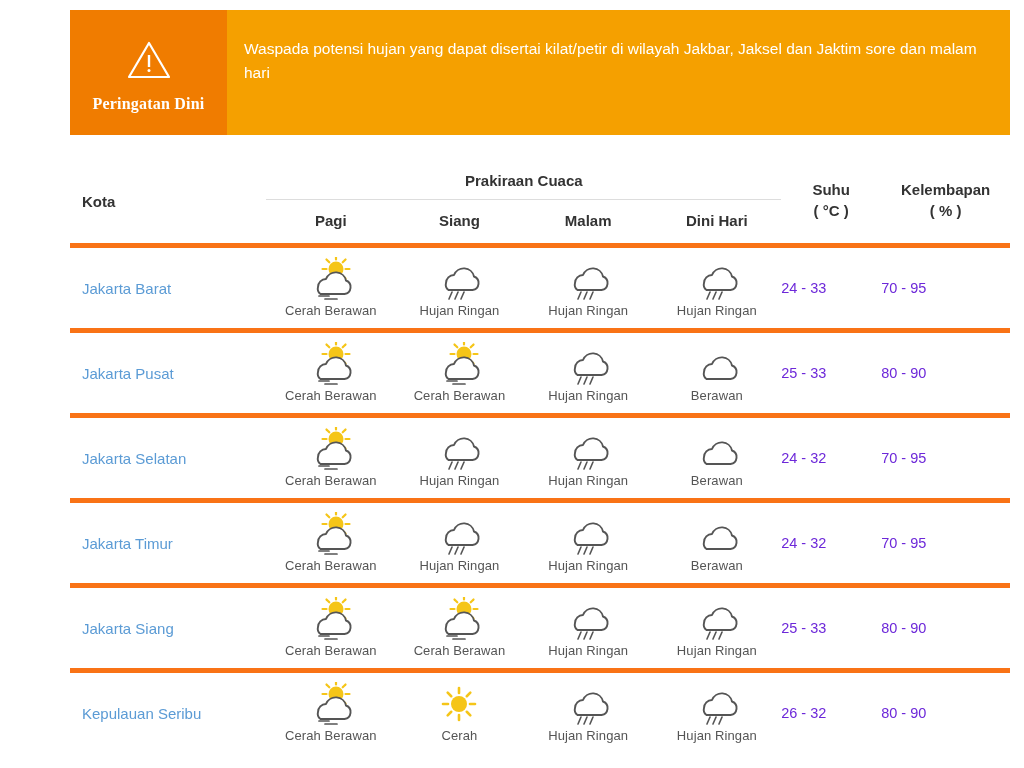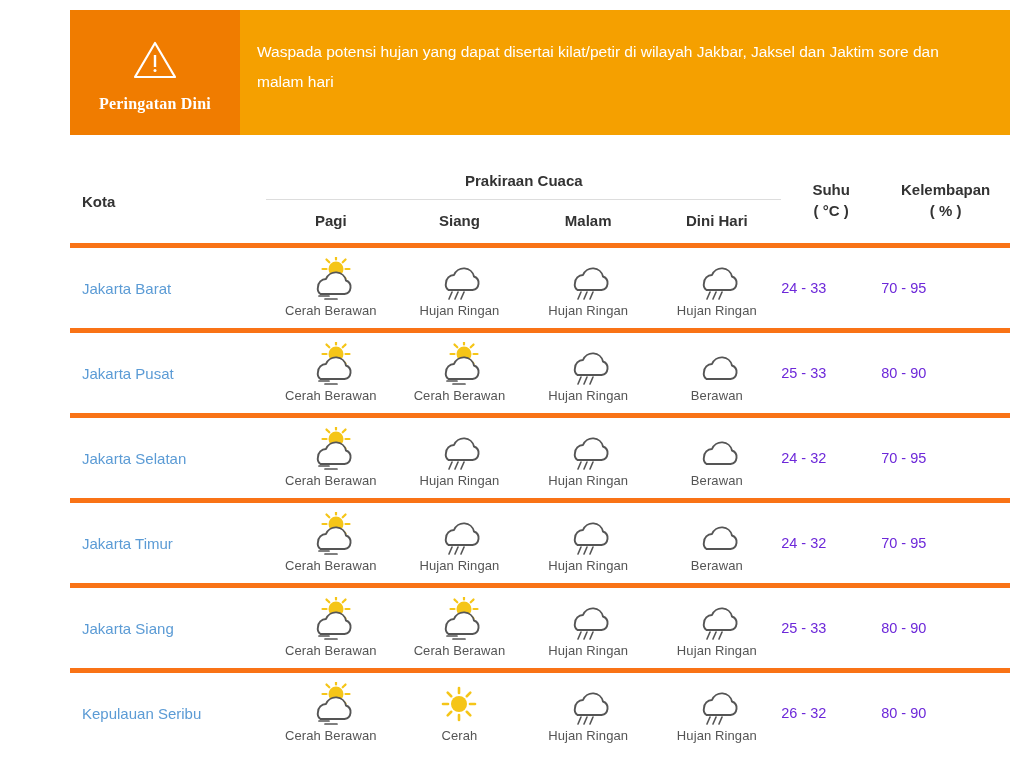--- a/index.html
+++ b/index.html
@@ -21,21 +21,21 @@
   .warning {
     position: absolute;
     left: 70px;
     top: 10px;
     width: 940px;
     height: 125px;
     display: flex;
     background: #f5a000;
   }
   .warning-left {
-    width: 170px;
+    width: 157px;
     background: #f07c00;
     display: flex;
     flex-direction: column;
     align-items: center;
     justify-content: center;
     color: #ffffff;
     box-sizing: border-box;
     padding-top: 6px;
   }
   .warn-icon {
@@ -46,21 +46,21 @@
   .warning-title {
     font-family: "Liberation Serif", serif;
     font-weight: bold;
     font-size: 16px;
     letter-spacing: 0.2px;
   }
   .warning-body {
     flex: 1;
     color: #ffffff;
     font-size: 15.5px;
-    line-height: 30px;
+    line-height: 24px;
     padding: 27px 28px 12px 17px;
     box-sizing: border-box;
   }
   
   .wx-table {
     position: absolute;
     left: 70px;
     top: 160px;
     width: 940px;
     border-collapse: collapse;

